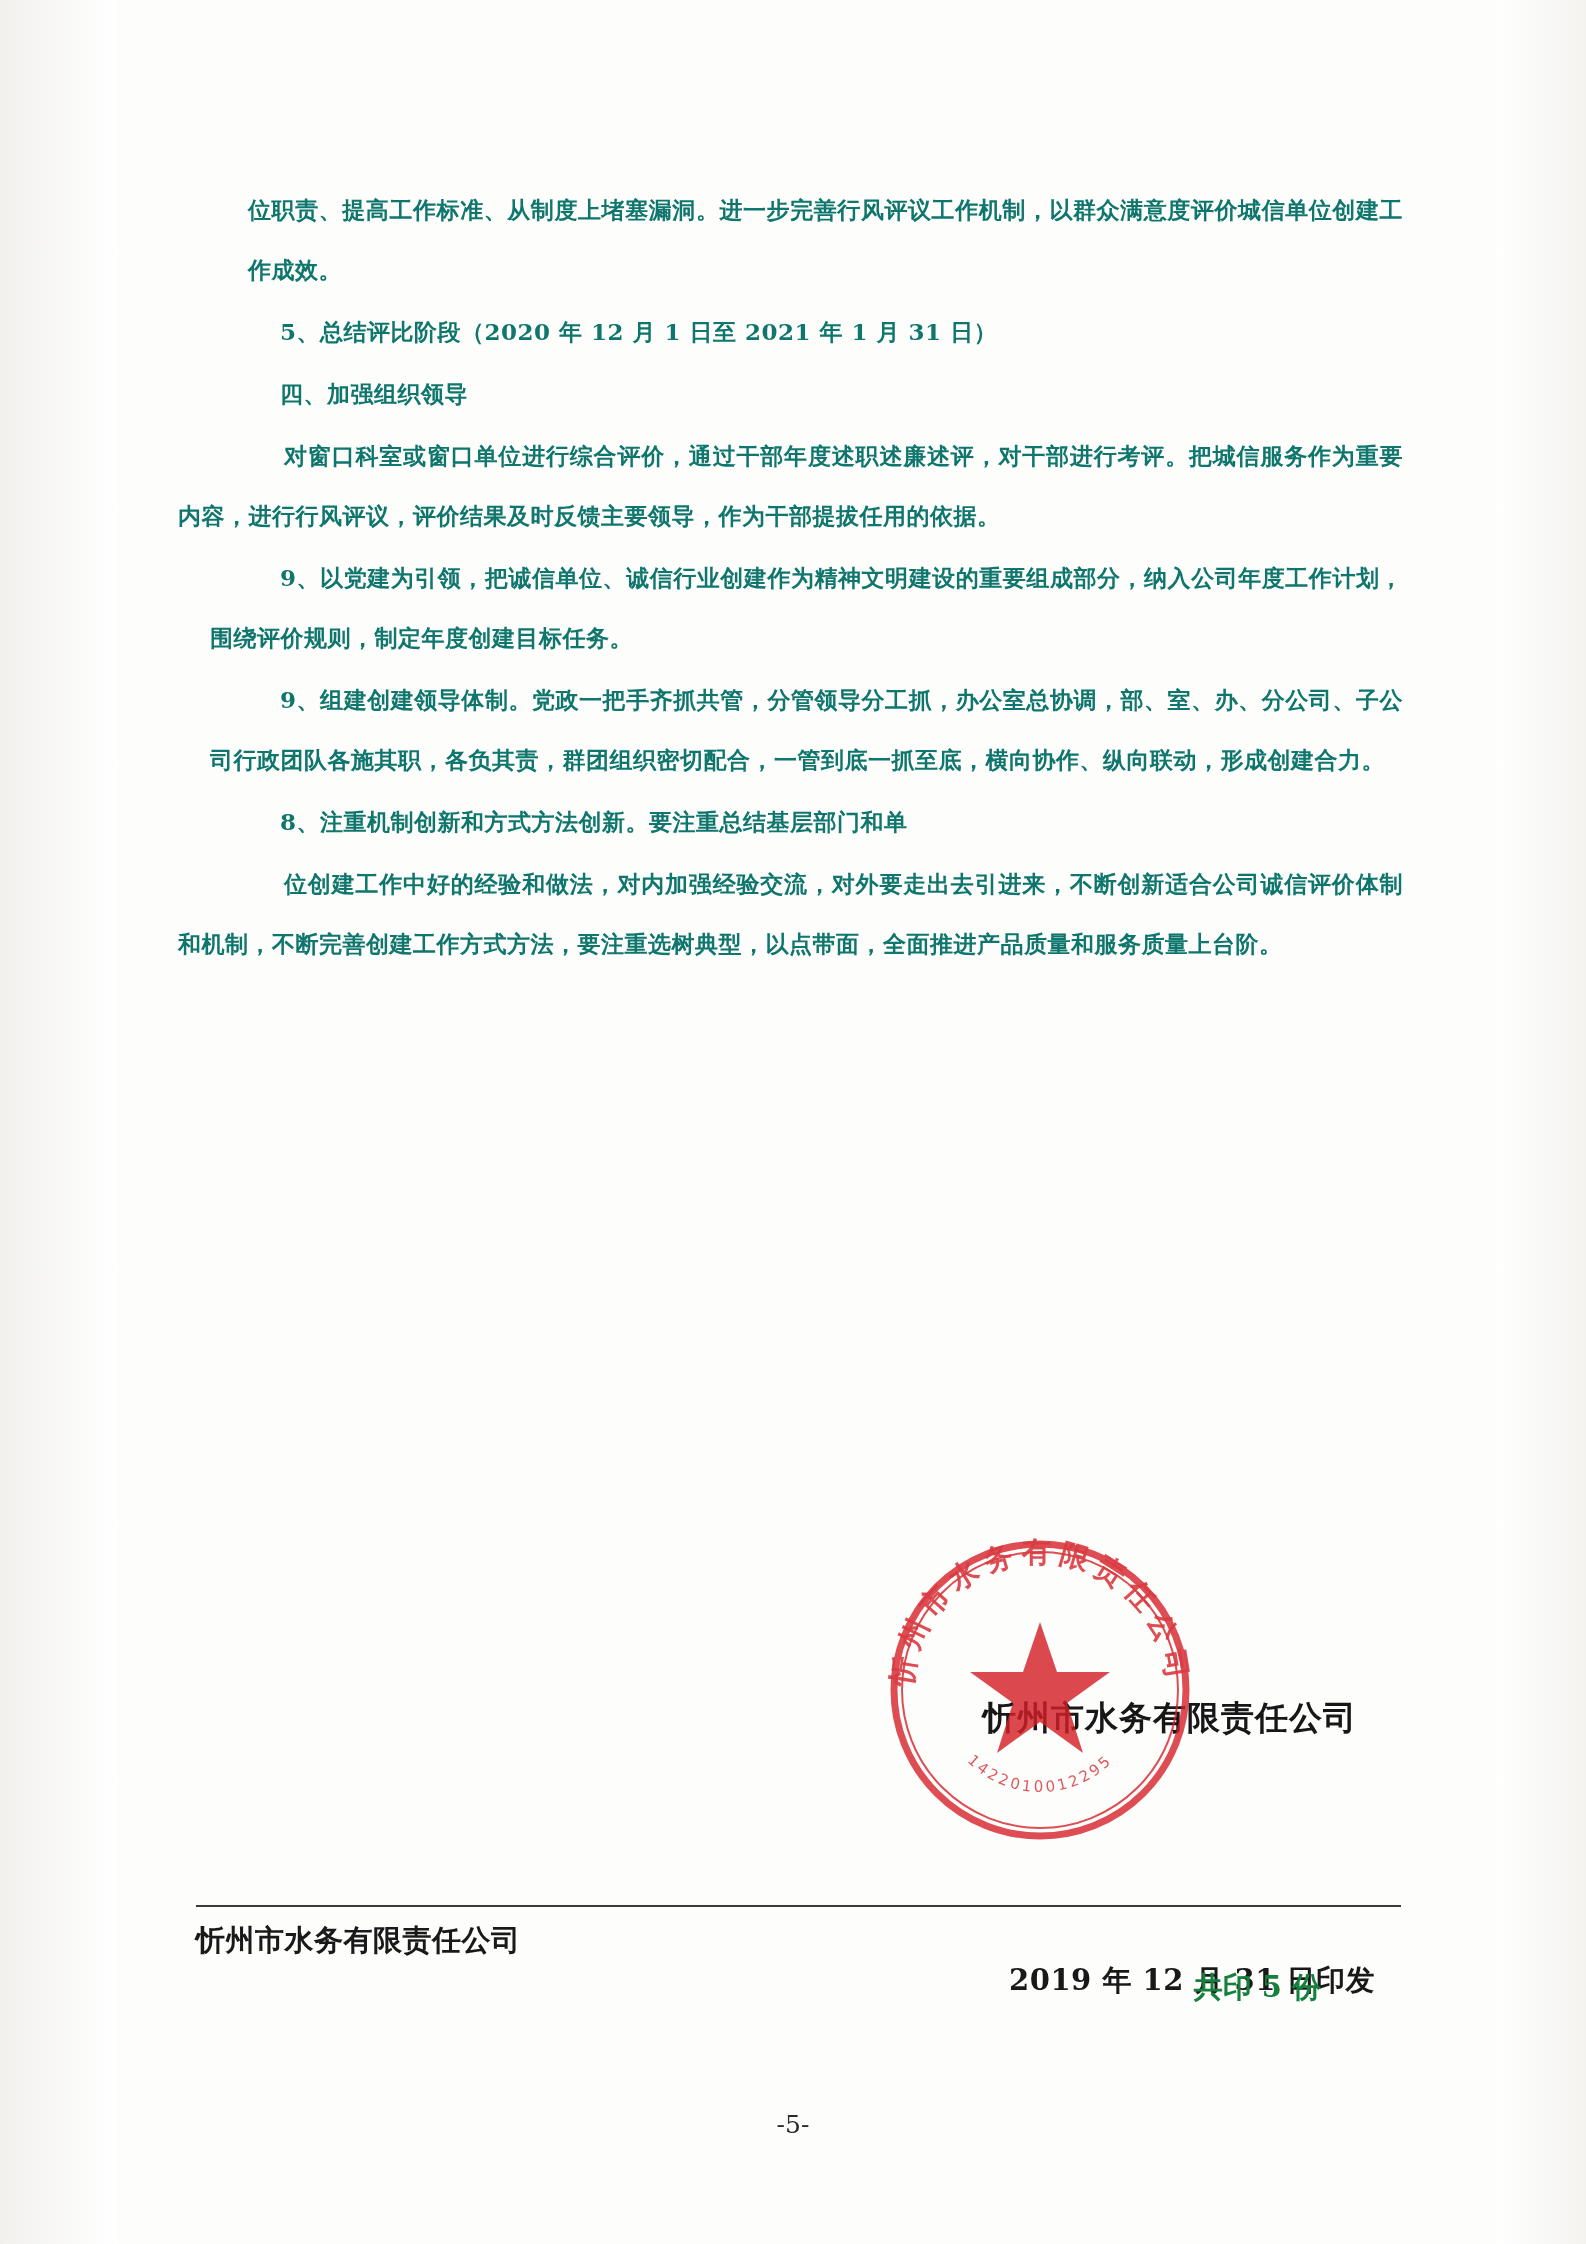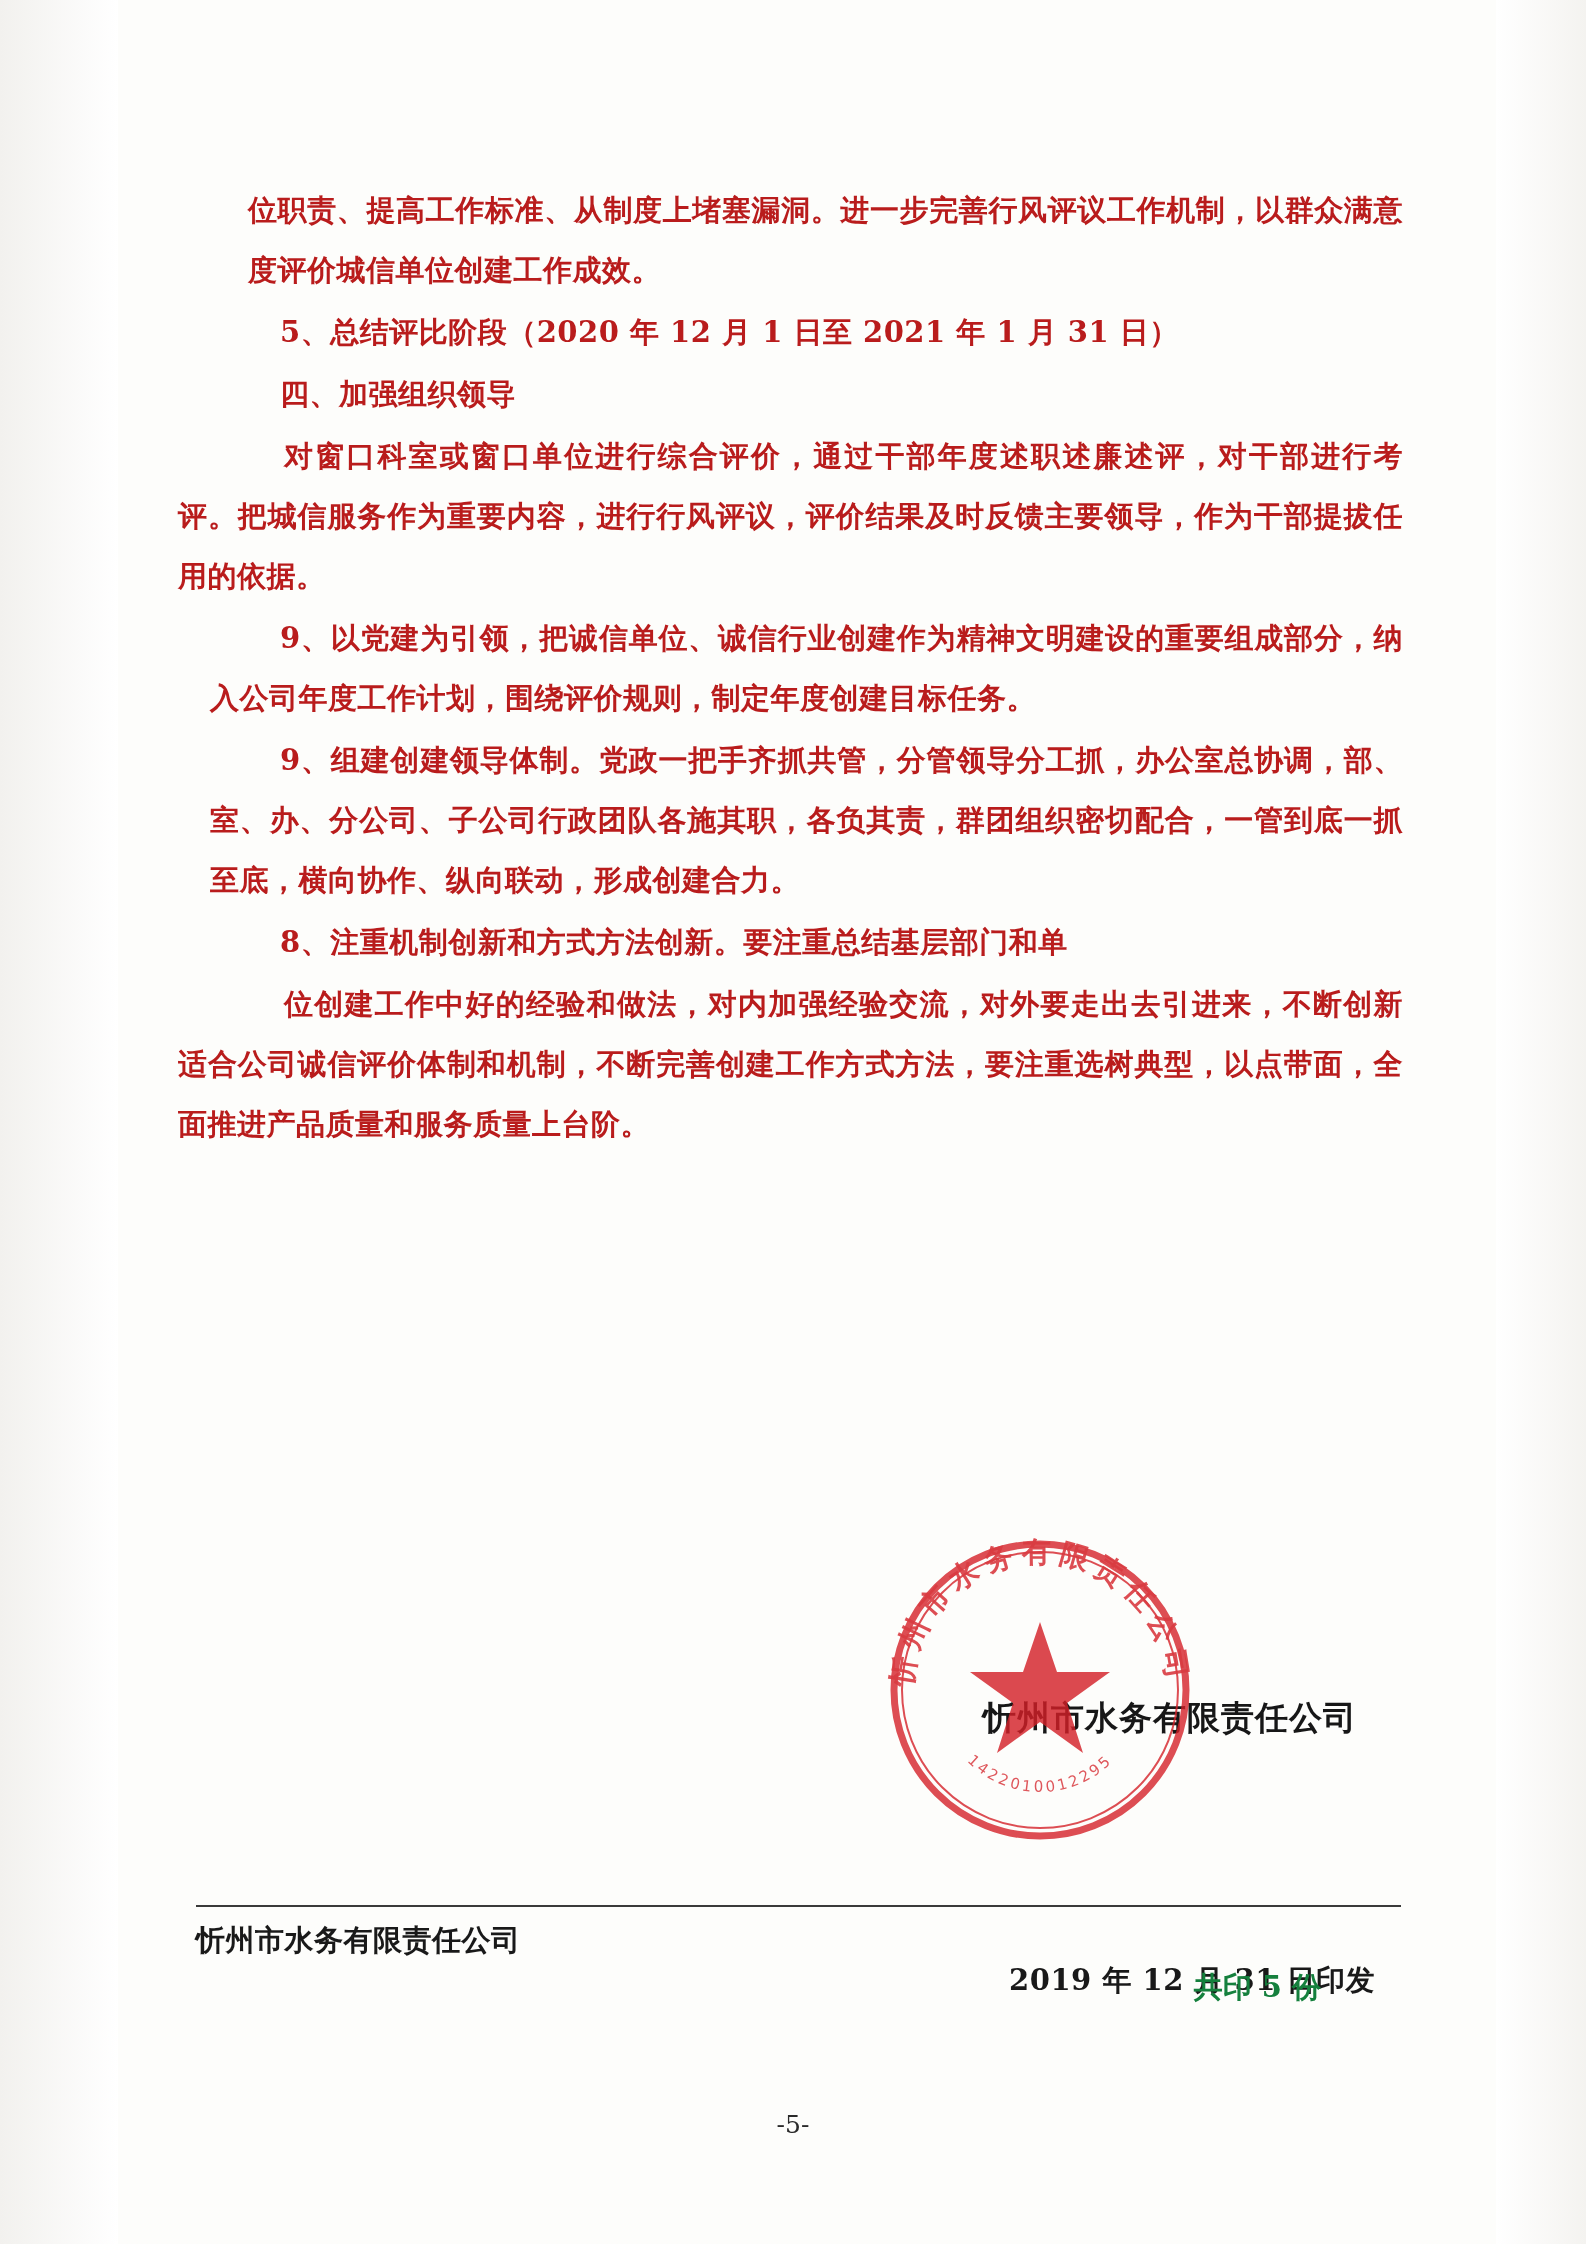--- a/index.html
+++ b/index.html
@@ -23,28 +23,28 @@
     background: #fdfdfb;
   }
   .content {
     position: absolute;
     left: 178px;
     top: 180px;
     width: 1225px;
   }
   p.para {
     margin: 0 0 2px 0;
-    font-size: 29px;
+    font-size: 23px;
     line-height: 60px;
     letter-spacing: 0.5px;
     text-align: justify;
     text-justify: inter-ideograph;
     font-family: "DejaVu Serif", "Liberation Serif", serif;
     font-weight: 600;
-    color: #b91c1c;
+    color: #0f766e;
   }
   p.indent {
     text-indent: 70px;
     margin-left: 32px;
   }
   p.indent2 {
     text-indent: 106px;
   }
   .hang {
     padding-left: 70px;

